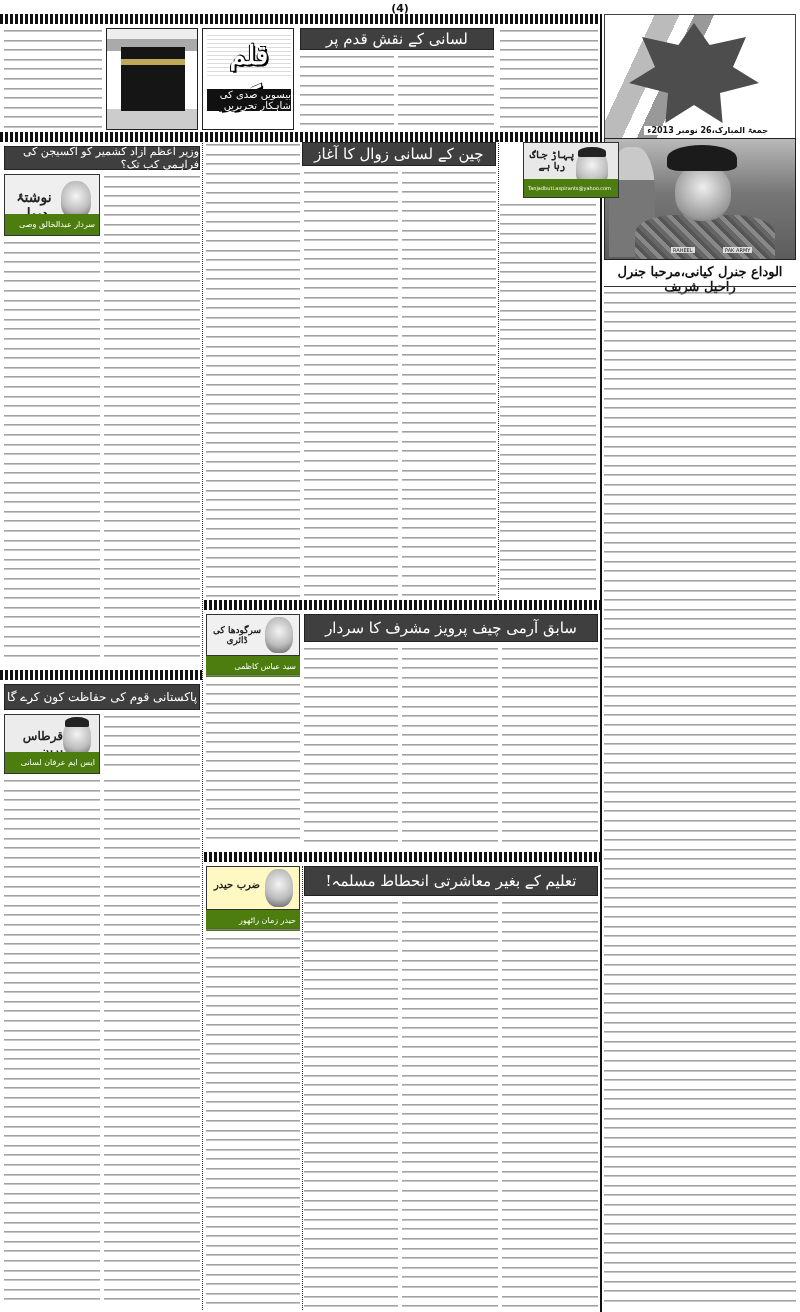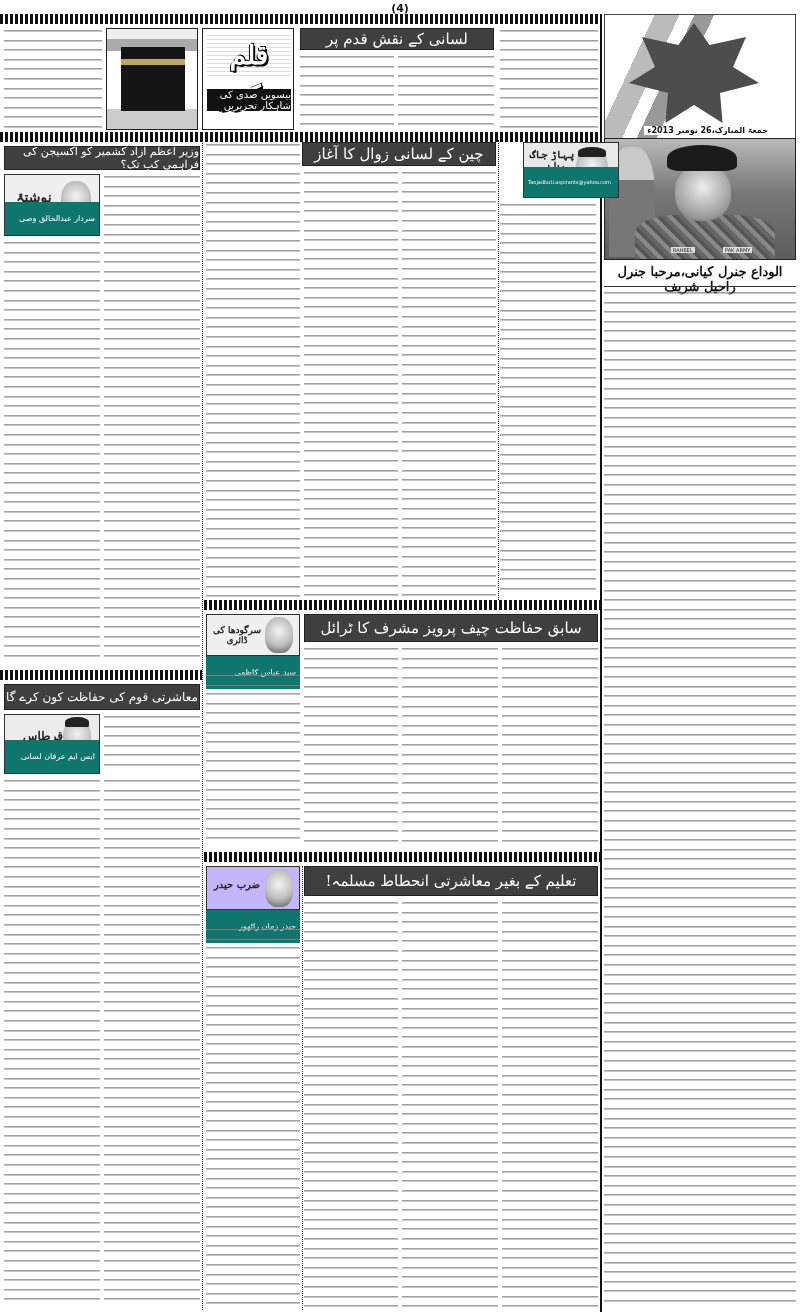--- a/index.html
+++ b/index.html
@@ -14,21 +14,21 @@
   .vrule { position: absolute; width: 1px; border-left: 1px dotted #222; }
   .vrule-solid { position: absolute; width: 2px; background: #111; }
   .hrule { position: absolute; height: 1px; background: #333; }
   .headline-bar { position: absolute; background: #3f3f3f; color: #fff; direction: rtl; display: flex; align-items: center; justify-content: center;
      font-family: "DejaVu Serif", serif; border: 1px solid #222; }
   .headline-bar span { font-size: 15px; letter-spacing: .5px; }
   .photo { position: absolute; background: linear-gradient(160deg, #ddd 0%, #9a9a9a 40%, #6a6a6a 70%, #c8c8c8 100%); overflow: hidden; border: 1px solid #333; }
   .face { position: absolute; border-radius: 45% 45% 40% 40%; background: radial-gradient(circle at 50% 40%, #f4f4f4 0%, #bcbcbc 55%, #5a5a5a 100%); }
   .hair { position: absolute; border-radius: 50% 50% 10% 10%; background: #222; }
   .column-label { position: absolute; direction: rtl; font-family: "DejaVu Serif", serif; font-weight: bold; color: #222; }
-  .byline { position: absolute; background: #0f766e; color: #fff; direction: rtl; font-size: 8px; padding: 12px 4px; }
+  .byline { position: absolute; background: #4d7c0f; color: #fff; direction: rtl; font-size: 8px; padding: 6px 4px; }
   .masthead { position: absolute; left: 604px; top: 14px; width: 192px; height: 126px; overflow: hidden;
      background: linear-gradient(115deg, #fff 0 20%, #bbb 20% 30%, #fff 30% 36%, #999 36% 44%, #fff 44% 100%); border: 1px solid #444; }
   .masthead .leaf { position: absolute; left: 24px; top: 8px; width: 130px; height: 100px; background: #4d4d4d; clip-path: polygon(50% 0, 62% 22%, 90% 14%, 80% 44%, 100% 60%, 70% 70%, 72% 100%, 50% 82%, 28% 100%, 30% 70%, 0 60%, 20% 44%, 10% 14%, 38% 22%); }
   .masthead .title { position: absolute; right: 22px; top: 26px; font-family: "DejaVu Serif", serif; font-size: 38px; color: #fff; direction: rtl; text-shadow: 2px 2px 0 #000, -1px -1px 0 #000; font-weight: bold; }
   .masthead .date { position: absolute; right: 24px; bottom: 4px; font-size: 8px; direction: rtl; font-weight: bold; background: #fff; padding: 0 3px; }
   .main-photo { position: absolute; left: 604px; top: 138px; width: 192px; height: 122px; background: linear-gradient(180deg, #b9b9b9 0%, #777 45%, #5c5c5c 100%); border: 1px solid #222; overflow: hidden; }
   .main-photo .cap { position: absolute; left: 62px; top: 6px; width: 70px; height: 26px; border-radius: 50% 50% 20% 20%; background: #1b1b1b; }
   .main-photo .gen-face { position: absolute; left: 70px; top: 26px; width: 56px; height: 56px; border-radius: 45%; background: radial-gradient(circle at 50% 40%, #eee, #999 70%, #555); }
   .main-photo .uniform { position: absolute; left: 30px; top: 76px; width: 140px; height: 60px; background: repeating-linear-gradient(45deg, #666 0 4px, #888 4px 8px, #555 8px 12px); border-radius: 30% 30% 0 0; }
   .main-photo .soldier { position: absolute; left: 4px; top: 8px; width: 46px; height: 110px; background: linear-gradient(180deg, #c9c9c9 0 30%, #777 30% 100%); border-radius: 40% 40% 0 0; }
@@ -147,59 +147,59 @@
 <div class="vrule" style="left:498px; top:140px; height:460px;"></div>
 
 <div class="stripe" style="left:204px; top:600px; width:396px;"></div>
 
 <div class="photo" style="left:206px; top:614px; width:94px; height:42px; background:#f0f0f0;">
   <div class="face" style="left:58px; top:2px; width:28px; height:36px;"></div>
   <div class="column-label" style="left:2px; top:10px; width:56px; font-size:9px; text-align:center;">سرگودھا کی ڈائری</div>
 </div>
 <div class="byline" style="left:206px; top:656px; width:94px;">سید عباس کاظمی</div>
 <div class="headline-bar" style="left:304px; top:614px; width:294px; height:28px;">
-  <span>سابق حفاظت چیف پرویز مشرف کا ٹرائل</span>
+  <span>سابق آرمی چیف پرویز مشرف کا سردار</span>
 </div>
 <div class="text-block" style="left:502px; top:646px; width:96px; height:200px;">
     <div class="text-lines"></div>
   </div>
 <div class="text-block" style="left:402px; top:646px; width:96px; height:200px;">
     <div class="text-lines"></div>
   </div>
 <div class="text-block" style="left:304px; top:646px; width:94px; height:200px;">
     <div class="text-lines"></div>
   </div>
 <div class="text-block" style="left:206px; top:672px; width:94px; height:174px;">
     <div class="text-lines"></div>
   </div>
 
 <div class="stripe" style="left:0; top:670px; width:202px;"></div>
 
 <div class="headline-bar" style="left:4px; top:684px; width:196px; height:26px;">
-  <span style="font-size:12px;">معاشرتی قوم کی حفاظت کون کرے گا</span>
+  <span style="font-size:12px;">پاکستانی قوم کی حفاظت کون کرے گا</span>
 </div>
 <div class="photo" style="left:4px; top:714px; width:96px; height:60px; background:#ececec;">
   <div class="face" style="left:58px; top:4px; width:28px; height:38px;"></div>
   <div class="hair" style="left:60px; top:2px; width:24px; height:10px;"></div>
   <div class="column-label" style="left:2px; top:14px; width:56px; font-size:12px; text-align:right;">قرطاس برین</div>
   <div class="byline" style="left:0; bottom:0; width:94px;">ایس ایم عرفان لسانی</div>
 </div>
 <div class="text-block" style="left:104px; top:714px; width:96px; height:60px;">
     <div class="text-lines"></div>
   </div>
 <div class="text-block" style="left:104px; top:778px; width:96px; height:530px;">
     <div class="text-lines"></div>
   </div>
 <div class="text-block" style="left:4px; top:778px; width:96px; height:530px;">
     <div class="text-lines"></div>
   </div>
 
 <div class="stripe" style="left:204px; top:852px; width:396px;"></div>
 
-<div class="photo" style="left:206px; top:866px; width:94px; height:44px; background:#c4b5fd;">
+<div class="photo" style="left:206px; top:866px; width:94px; height:44px; background:#fef9c3;">
   <div class="face" style="left:58px; top:2px; width:28px; height:38px;"></div>
   <div class="column-label" style="left:2px; top:12px; width:56px; font-size:10px; text-align:center;">ضرب حیدر</div>
 </div>
 <div class="byline" style="left:206px; top:910px; width:94px;">حیدر زمان راٹھور</div>
 <div class="headline-bar" style="left:304px; top:866px; width:294px; height:30px;">
   <span>تعلیم کے بغیر معاشرتی انحطاط مسلمہ!</span>
 </div>
 <div class="text-block" style="left:502px; top:900px; width:96px; height:408px;">
     <div class="text-lines"></div>
   </div>

